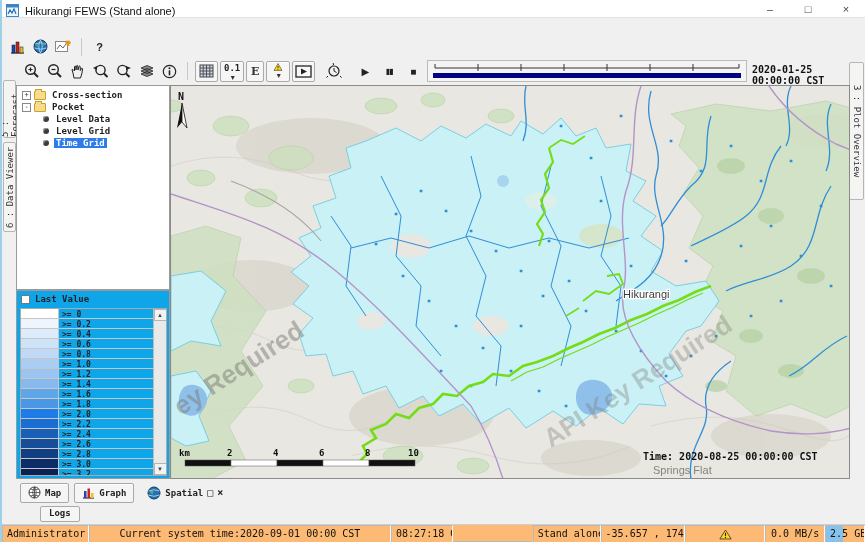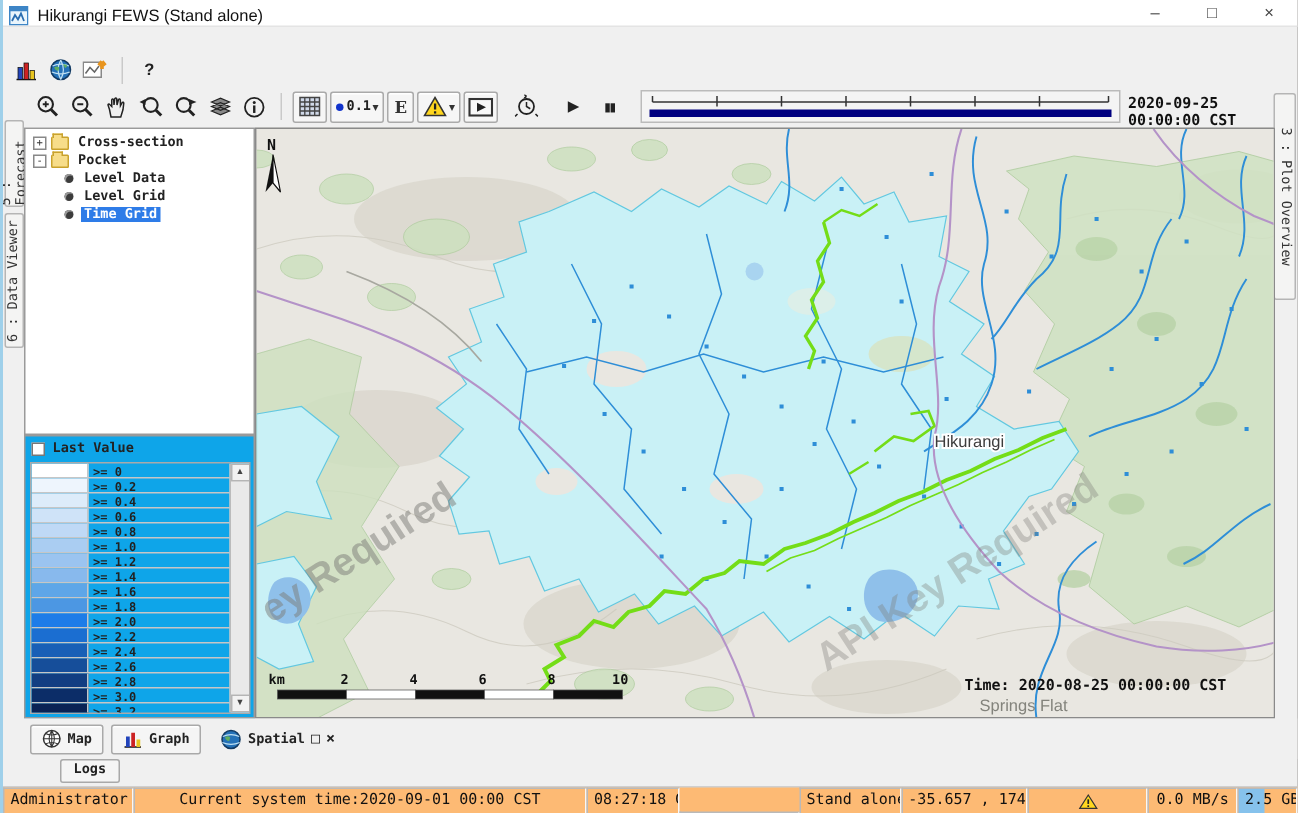--- a/index.html
+++ b/index.html
@@ -18,21 +18,21 @@
 
   
   .menubar { position:absolute; top:18px; left:0; right:0; height:18px; background:#f0f0f0;
              display:flex; align-items:center; padding-left:5px; border-bottom:1px solid #e0e0e0;}
   .menu-item { padding:2px 8px; color:#111; }
 
   
   .toolbar1 { position:absolute; top:36px; left:0; right:0; height:21px; display:flex; align-items:center; padding-left:4px; }
   .toolbar2 { position:absolute; top:57px; left:0; right:17px; height:28px; display:flex; align-items:center; padding-left:18px; }
   .tb-btn { width:23px; height:21px; display:flex; align-items:center; justify-content:center; }
-  .tb-raised { border:1px solid #aaa; border-radius:2px; background:#f6f6f6; box-shadow:0 1px 0 #fff inset; margin:0 1px; }
+  .tb-raised { border:1px solid #aaa; border-radius:2px; background:#f6f6f6; box-shadow:0 1px 0 #fff inset; margin:0 1px;flex-direction:column; }
   .tb-sep { width:1px; height:18px; background:#c9c9c9; margin:0 6px; }
   .caret { font-size:8px; color:#333; margin-left:1px; }
   .interval-btn { display:flex; align-items:center; padding:1px 3px; height:21px; }
   .interval-dot { width:5px; height:5px; border-radius:50%; background:#1133cc; margin-right:2px; }
   .interval-text { font:bold 9px "DejaVu Sans Mono", monospace; color:#222; }
   .e-btn { font:bold 11px "DejaVu Serif", serif; color:#333; width:18px; height:21px; }
   .transport { font-size:10px; color:#222; width:24px; height:21px; display:flex; align-items:center; justify-content:center; }
   .transport.small { font-size:8px; letter-spacing:-1px; }
   .record { color:#dd1111; font-size:12px; }
 
@@ -236,21 +236,21 @@
     <span class="transport small">▶▮</span>
     <span class="transport record">●</span>
 
     <div class="timeline">
       <svg width="312" height="16" viewBox="0 0 312 16">
         <path d="M4,5 H308 M4,1 V5 M308,1 V5" stroke="#333" fill="none"></path>
         <path d="M47,1 V8 M90,1 V8 M133,1 V8 M176,1 V8 M219,1 V8 M262,1 V8" stroke="#333"></path>
         <rect x="2" y="10" width="308" height="5" fill="#000080"></rect>
       </svg>
     </div>
-    <span class="timestamp">2020-09-25 00:00:00 CST</span>
+    <span class="timestamp">2020-01-25 00:00:00 CST</span>
   </div>
 
   <div class="vtab vtab-left" style="top:80px; height:58px;">5 : Forecast</div>
   <div class="vtab vtab-left" style="top:142px; height:90px;">6 : Data Viewer</div>
 
   <div class="vtab vtab-right" style="top:62px; height:138px;">3 : Plot Overview</div>
 
   <div class="tree-panel">
     <div class="trow">
       <span class="exp">+</span>

